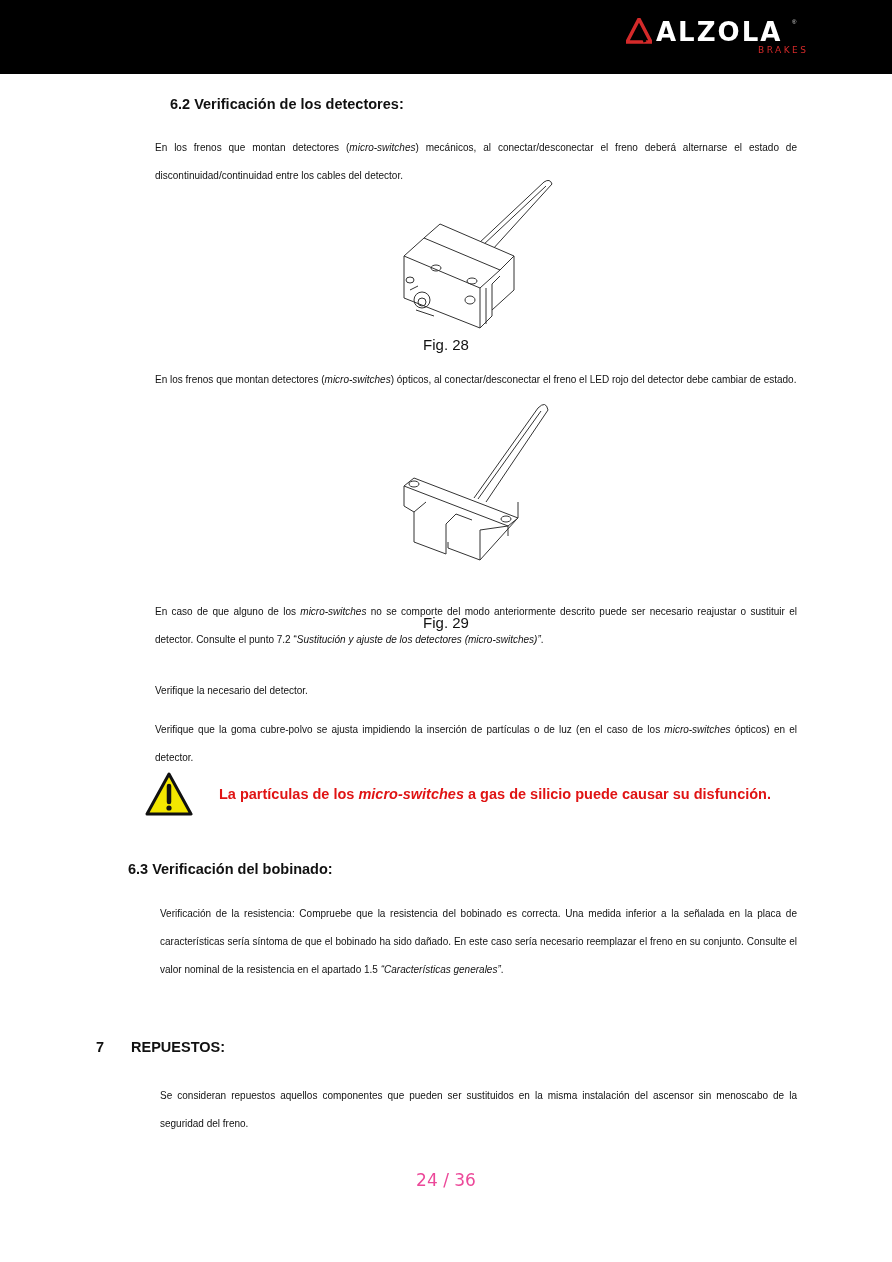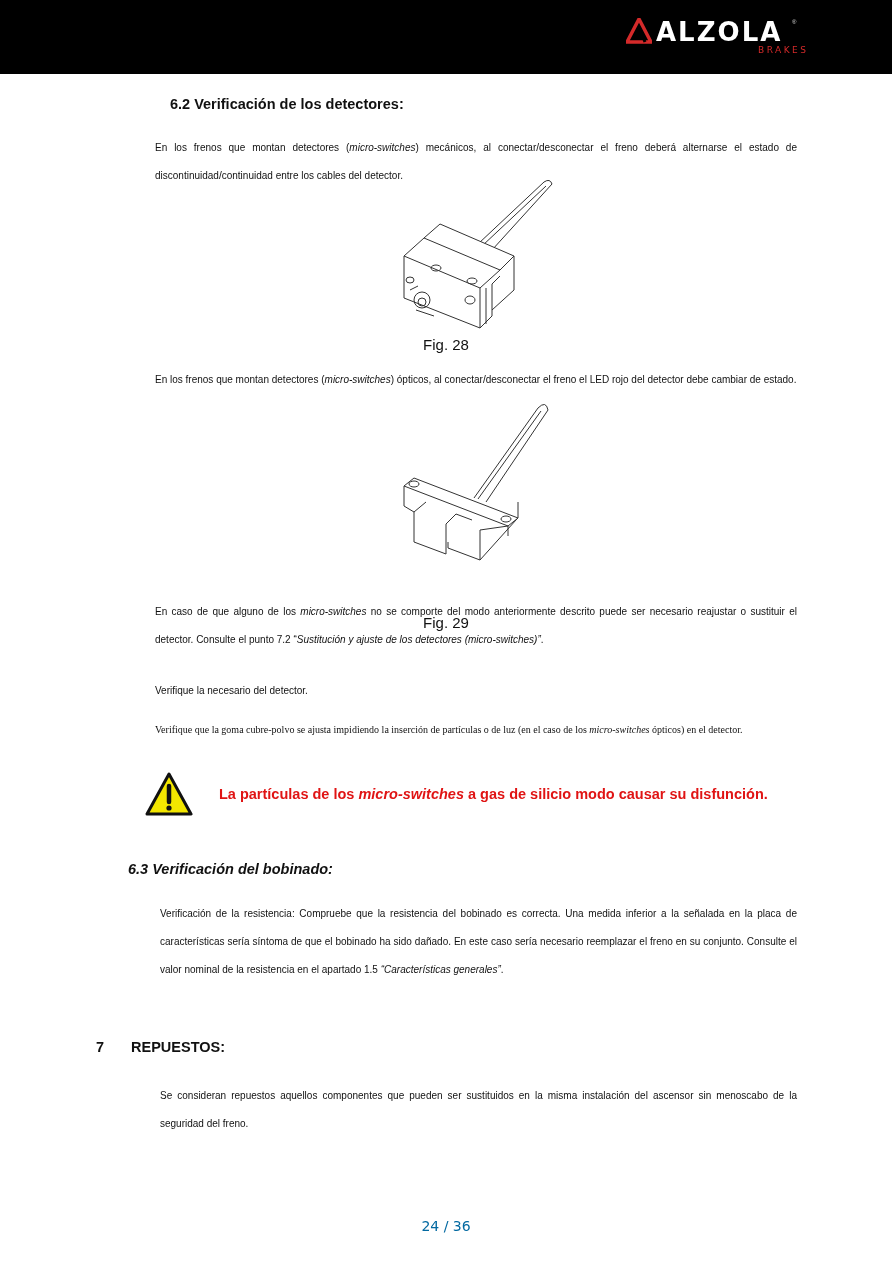--- a/index.html
+++ b/index.html
@@ -14,22 +14,22 @@
               font-size: 9px; letter-spacing: 2.5px; color: #d42a2a; padding-left: 24px; }
   .logo-tri { position: absolute; left: 0; top: 4px; }
 
   .h2 { position: absolute; font-weight: bold; font-size: 14.5px; }
   .p { position: absolute; font-size: 10px; line-height: 28px; text-align: justify; }
   .p i, .warn i { font-style: italic; }
   .cap { position: absolute; font-size: 15px; width: 892px; left: 0; text-align: center; }
   .fig { position: absolute; }
   .warn { position: absolute; left: 219px; top: 786px; font-weight: bold; font-size: 14.5px; color: #e01414; }
   .warn-icon { position: absolute; left: 145px; top: 772px; }
-  .pageno { position: absolute; top: 1218px; width: 892px; left: 0; text-align: center;
-            font-family: "DejaVu Sans", sans-serif; font-size: 14px; color: #0369a1; }
+  .pageno { position: absolute; top: 1170px; width: 892px; left: 0; text-align: center;
+            font-family: "DejaVu Sans", sans-serif; font-size: 17px; color: #ec4899; }
 </style>
 </head>
 <body>
 
 <div class="header">
   <div class="logo">
     <svg class="logo-tri" width="26" height="26" viewBox="0 0 26 26">
       <path d="M13 1 L25 24 L1 24 Z" fill="none" stroke="#d42a2a" stroke-width="3.5" stroke-linejoin="miter"></path>
       <path d="M13 9 L19 24" stroke="#000" stroke-width="3"></path>
     </svg>
@@ -81,30 +81,30 @@
     <ellipse cx="14" cy="82" rx="5" ry="3"></ellipse>
     <ellipse cx="106" cy="117" rx="5" ry="3"></ellipse>
   </g>
 </svg>
 <div class="cap" style="top:566px;margin-top:48px;">Fig. 29</div>
 
 <div class="p" style="left:155px; top:598px; width:642px;"><span>En caso de que alguno de los </span><i>micro-switches</i><span> no se comporte del modo anteriormente descrito puede ser necesario reajustar o sustituir el detector. Consulte el punto 7.2 “</span><i>Sustitución y ajuste de los detectores (micro-switches)”</i><span>.</span></div>
 
 <div class="p" style="left:155px; top:677px; width:642px;">Verifique la necesario del detector.</div>
 
-<div class="p" style="left:155px; top:716px; width:642px;font-family:Liberation Serif, serif;"><span>Verifique que la goma cubre-polvo se ajusta impidiendo la inserción de partículas o de luz (en el caso de los </span><i>micro-switches</i><span> ópticos) en el detector.</span></div>
+<div class="p" style="left:155px; top:716px; width:642px;"><span>Verifique que la goma cubre-polvo se ajusta impidiendo la inserción de partículas o de luz (en el caso de los </span><i>micro-switches</i><span> ópticos) en el detector.</span></div>
 
 <svg class="warn-icon" width="48" height="44" viewBox="0 0 48 44">
   <path d="M24 2 L46 42 L2 42 Z" fill="#f3e600" stroke="#111" stroke-width="3" stroke-linejoin="round"></path>
   <path d="M24 14 L24 30" stroke="#111" stroke-width="4.5" stroke-linecap="round"></path>
   <circle cx="24" cy="36" r="2.6" fill="#111"></circle>
 </svg>
-<div class="warn"><span>La partículas de los </span><i>micro-switches</i><span> a gas de silicio modo causar su disfunción.</span></div>
+<div class="warn"><span>La partículas de los </span><i>micro-switches</i><span> a gas de silicio puede causar su disfunción.</span></div>
 
-<div class="h2" style="left:128px; top:861px;font-style:italic;">6.3 Verificación del bobinado:</div>
+<div class="h2" style="left:128px; top:861px;">6.3 Verificación del bobinado:</div>
 
 <div class="p" style="left:160px; top:900px; width:637px;"><span>Verificación de la resistencia: Compruebe que la resistencia del bobinado es correcta. Una medida inferior a la señalada en la placa de características sería síntoma de que el bobinado ha sido dañado. En este caso sería necesario reemplazar el freno en su conjunto. Consulte el valor nominal de la resistencia en el apartado 1.5 </span><i>“Características generales”</i><span>.</span></div>
 
 <div class="h2" style="left:96px; top:1039px;">7</div>
 <div class="h2" style="left:123px; top:1039px;margin-left:8px;">REPUESTOS:</div>
 
 <div class="p" style="left:160px; top:1082px; width:637px;">Se consideran repuestos aquellos componentes que pueden ser sustituidos en la misma instalación del ascensor sin menoscabo de la seguridad del freno.</div>
 
 <div class="pageno">24 / 36</div>
 

